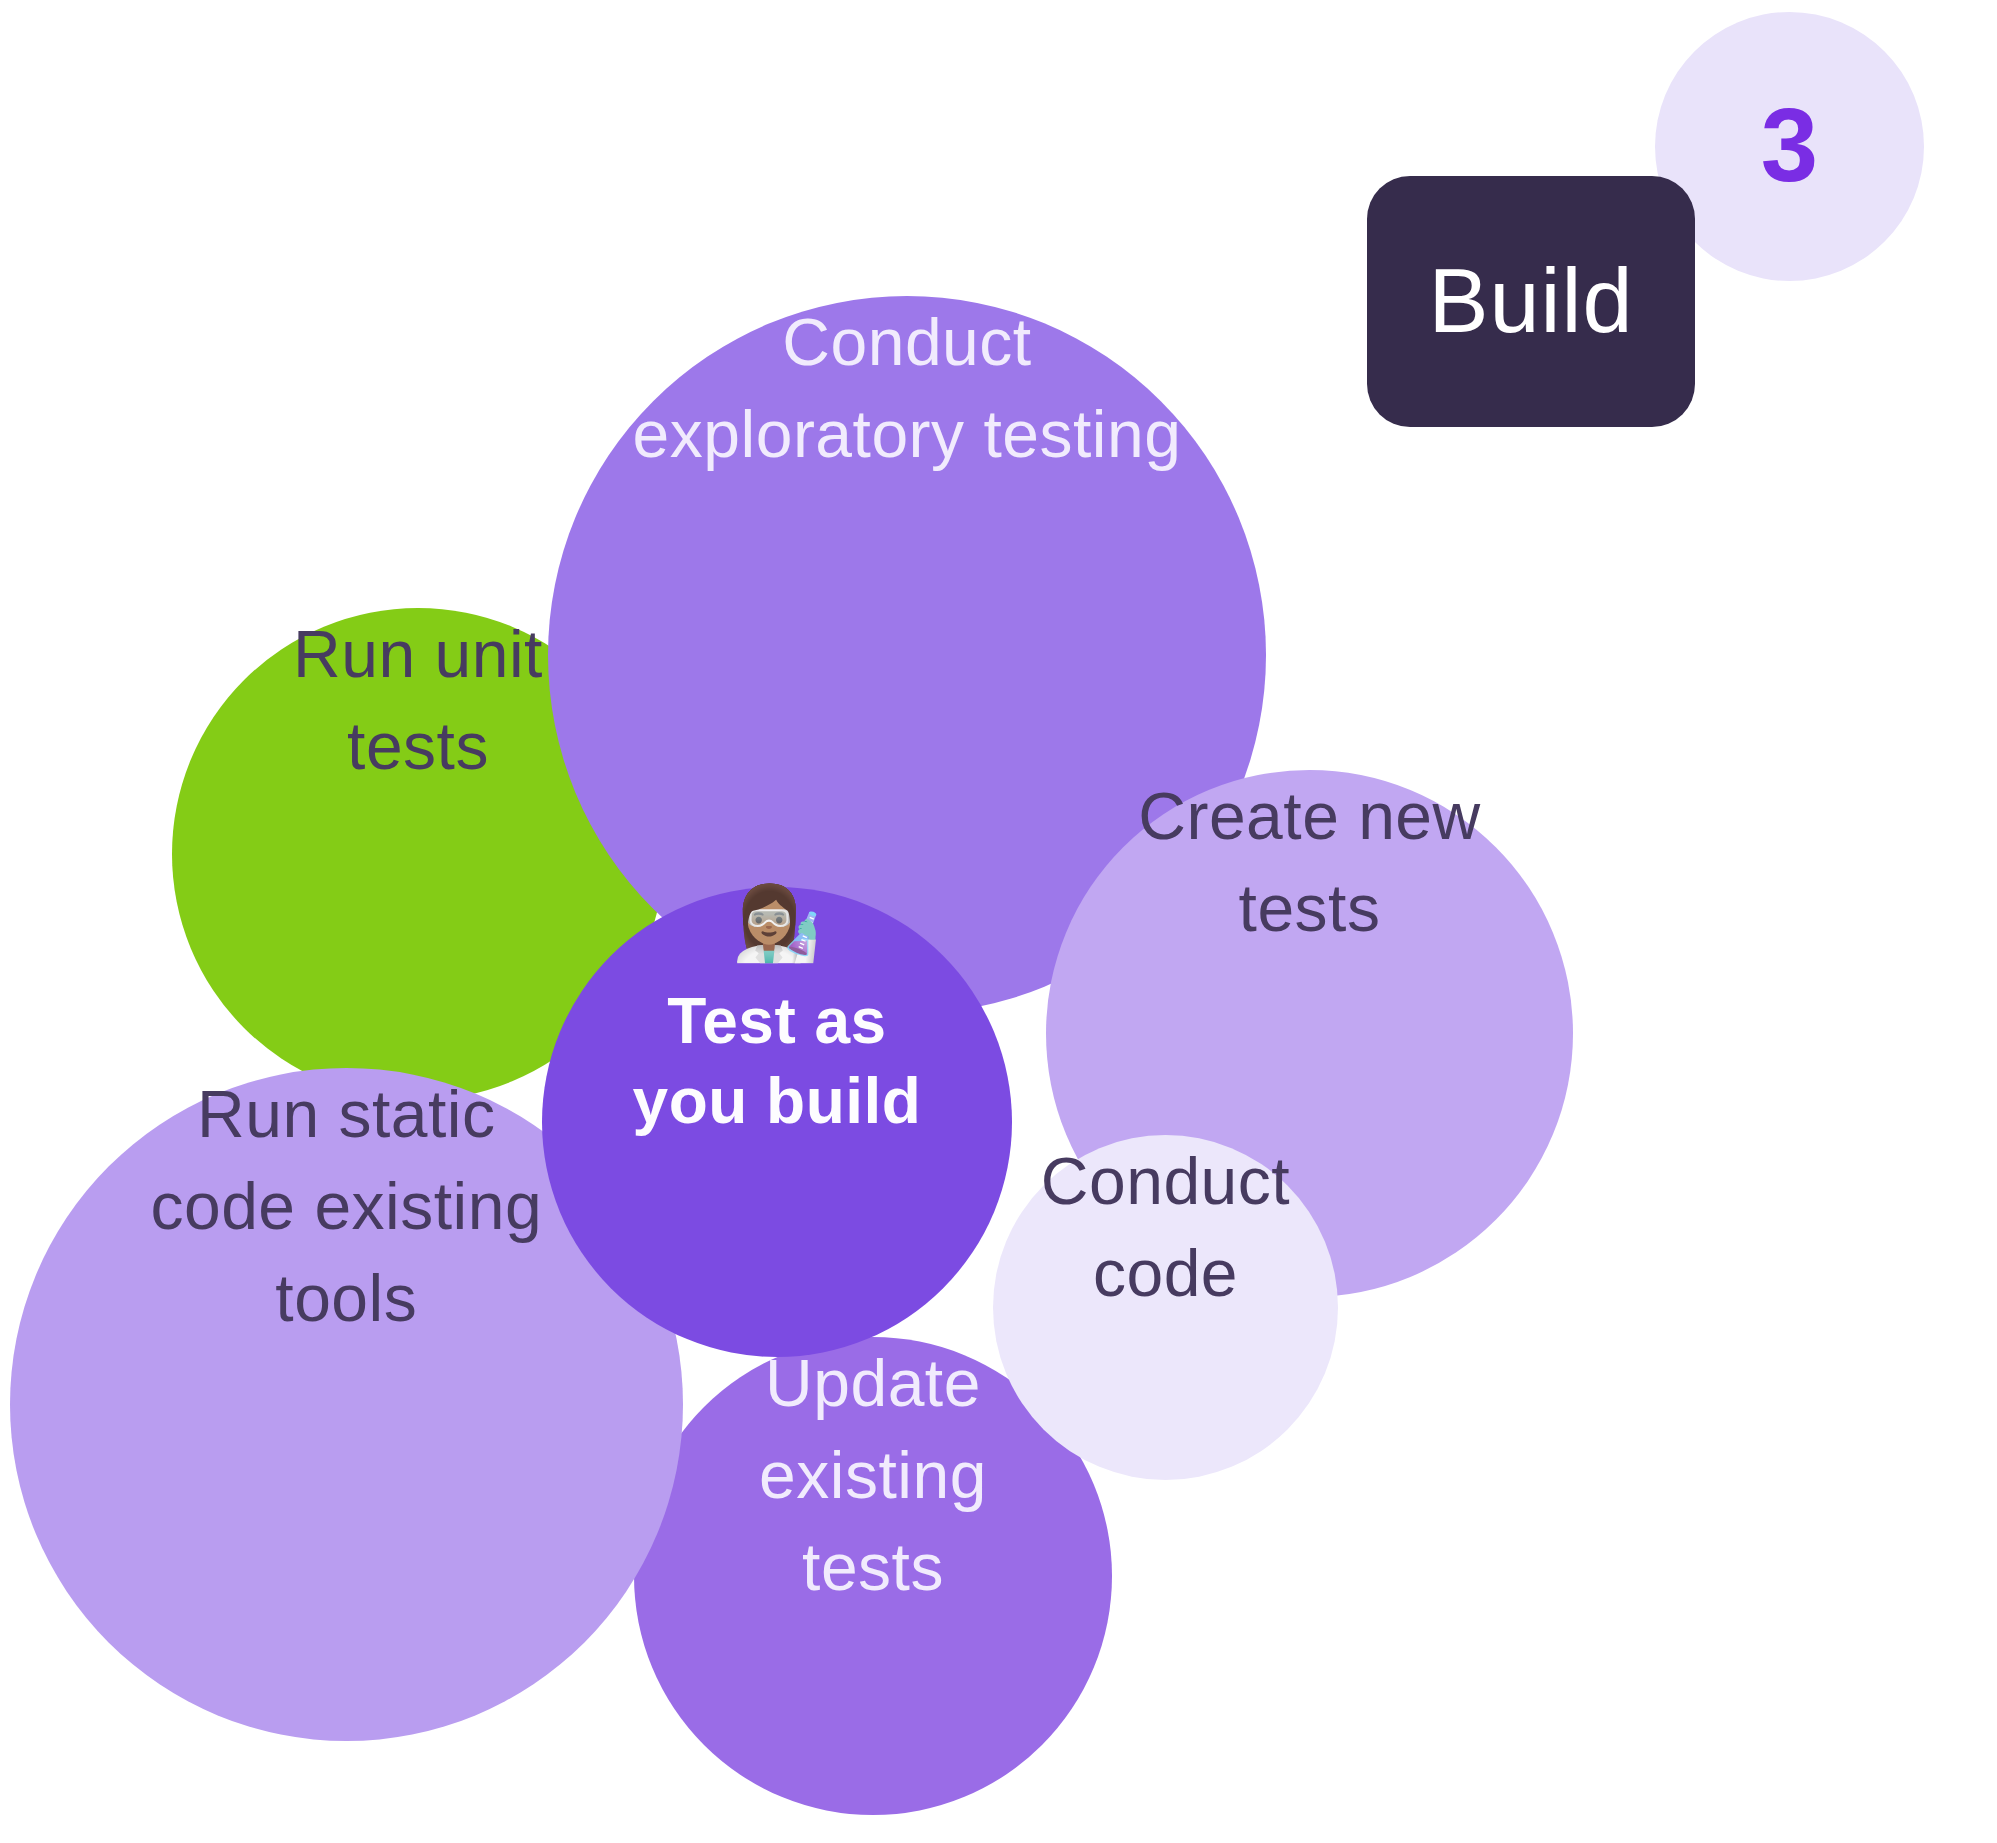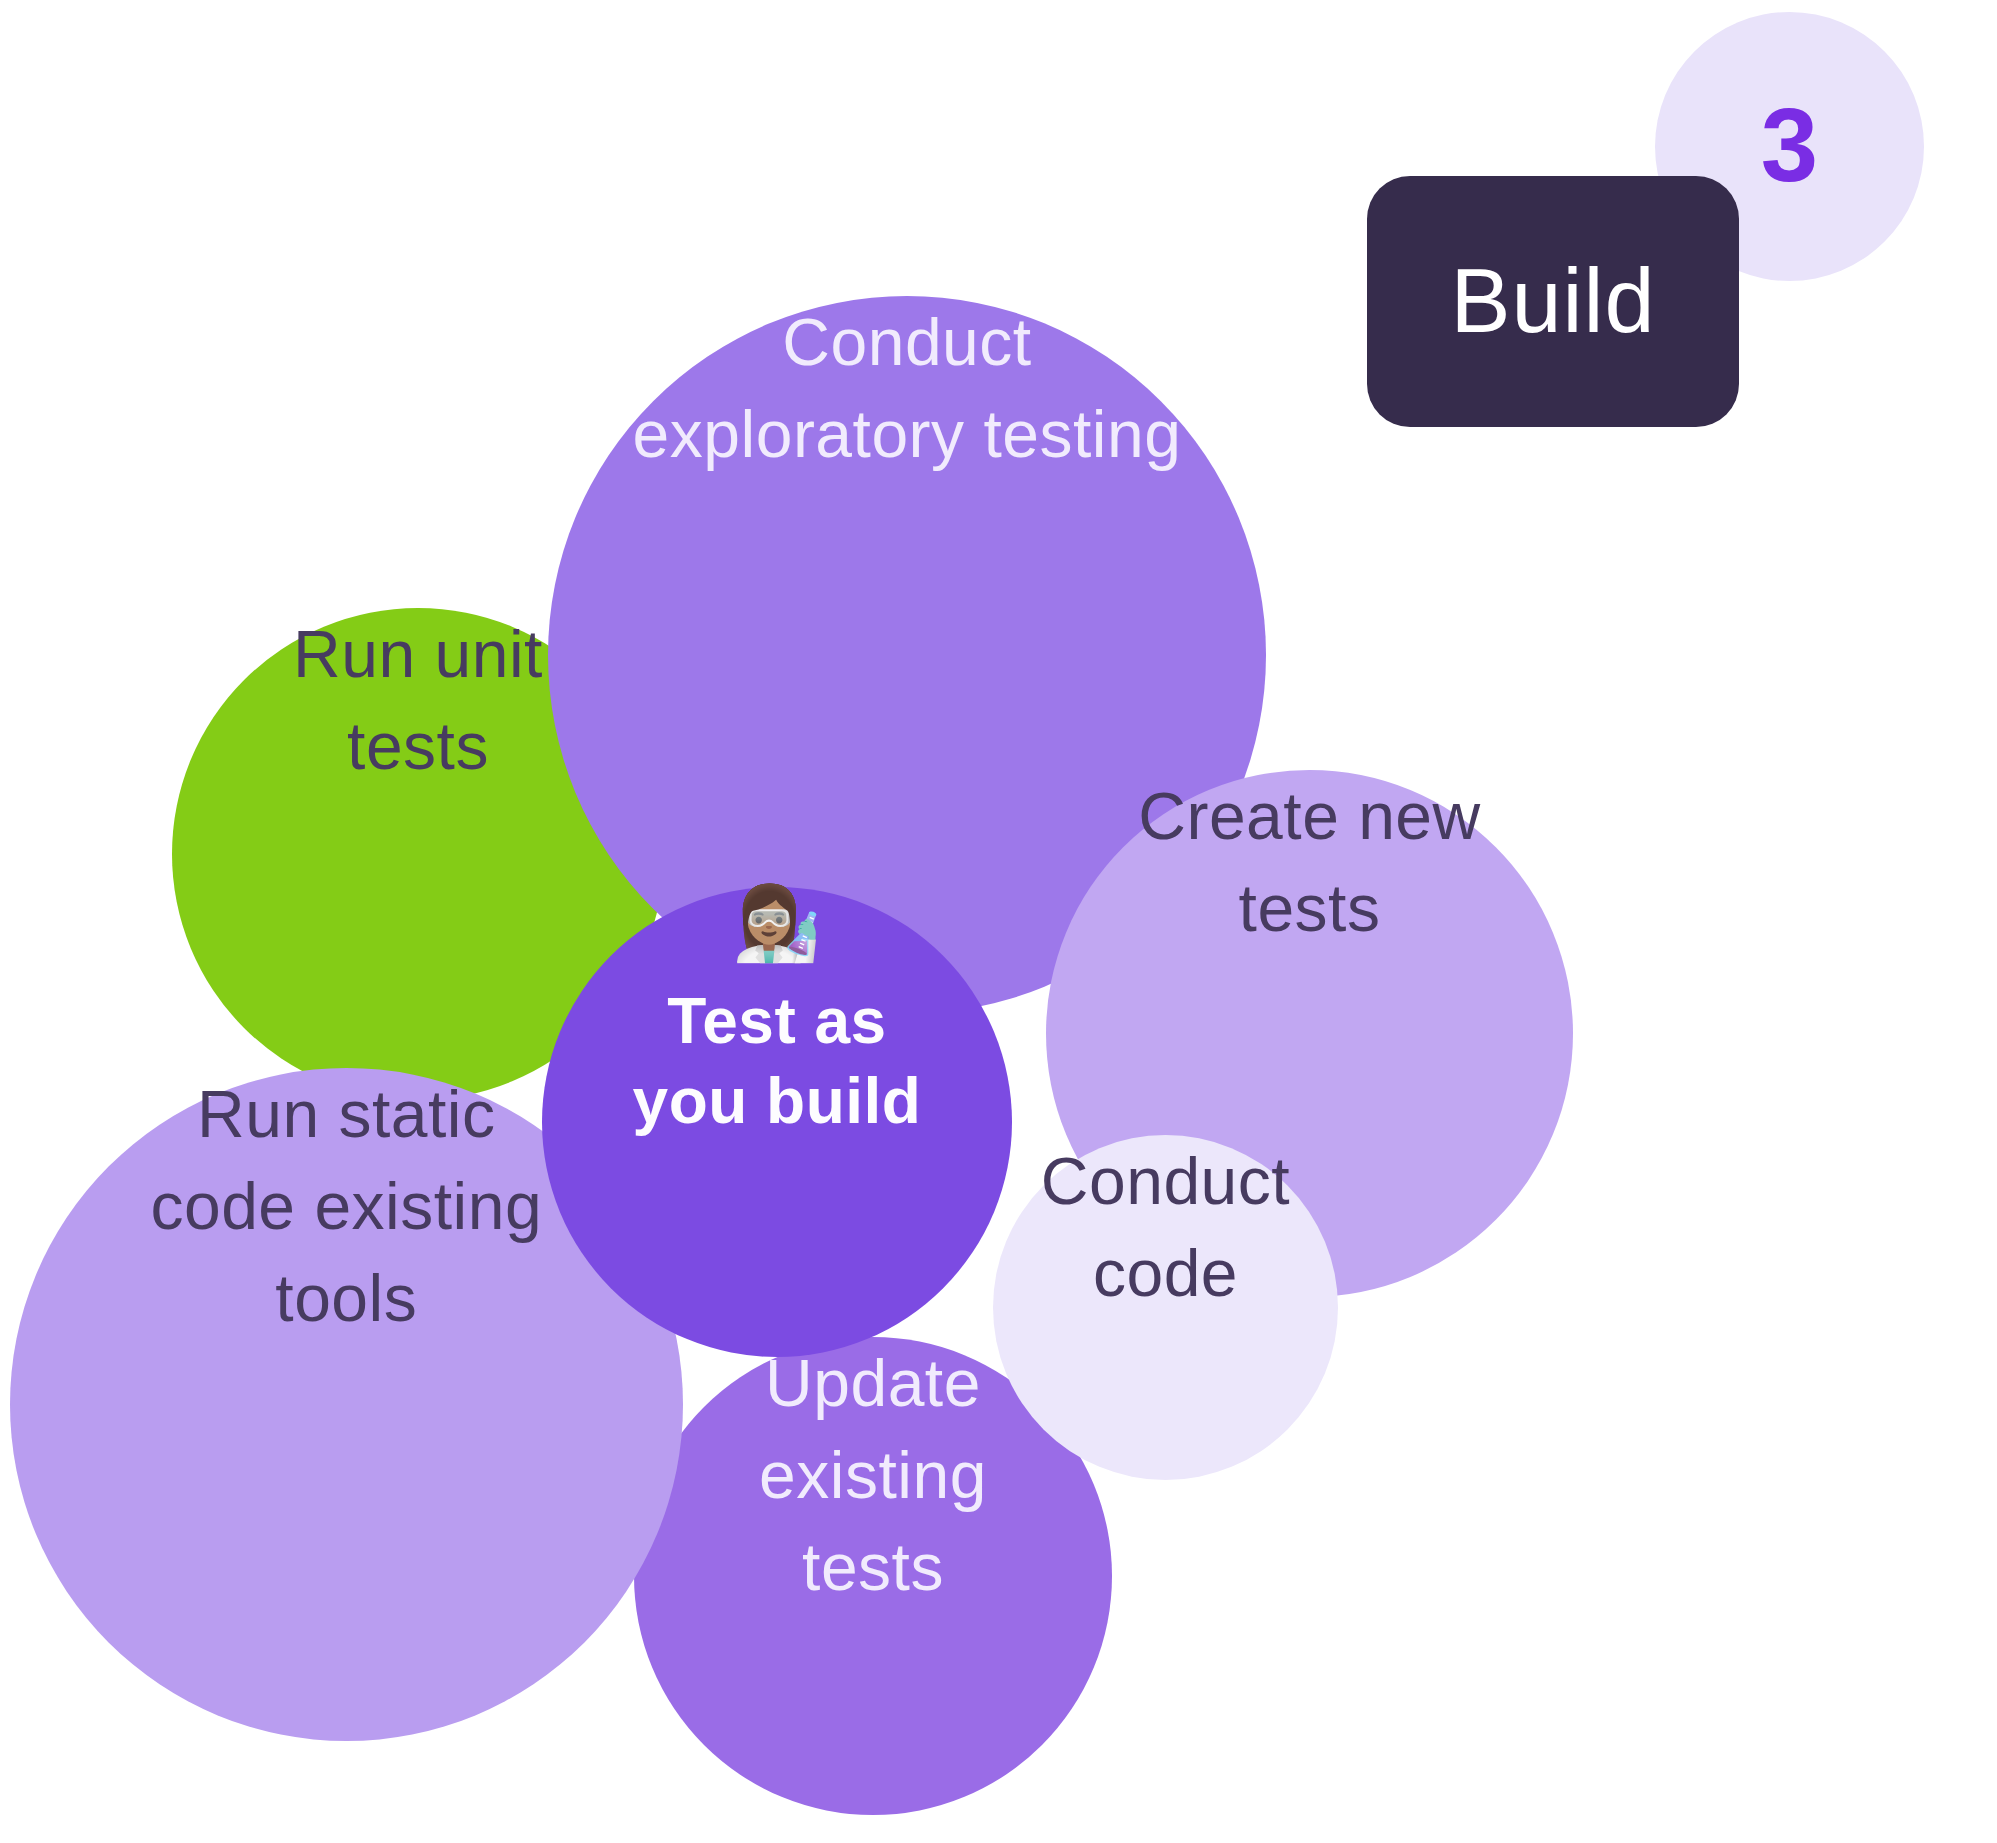--- a/index.html
+++ b/index.html
@@ -56,21 +56,21 @@
     color: #7a2de4;
     display: flex;
     align-items: center;
     justify-content: center;
     font-size: 103px;
     font-weight: 600;
     z-index: 8;
   }
   .build-tag {
     position: absolute;
-    left: 1367px; top: 176px; width: 372px; height: 251px;
+    left: 1367px; top: 176px; width: 328px; height: 251px;
     border-radius: 43px;
     background: #362c4c;
     color: #ffffff;
     display: flex;
     align-items: center;
     justify-content: center;
     font-size: 90px;
     font-weight: 500;
     letter-spacing: 1px;
     z-index: 9;

